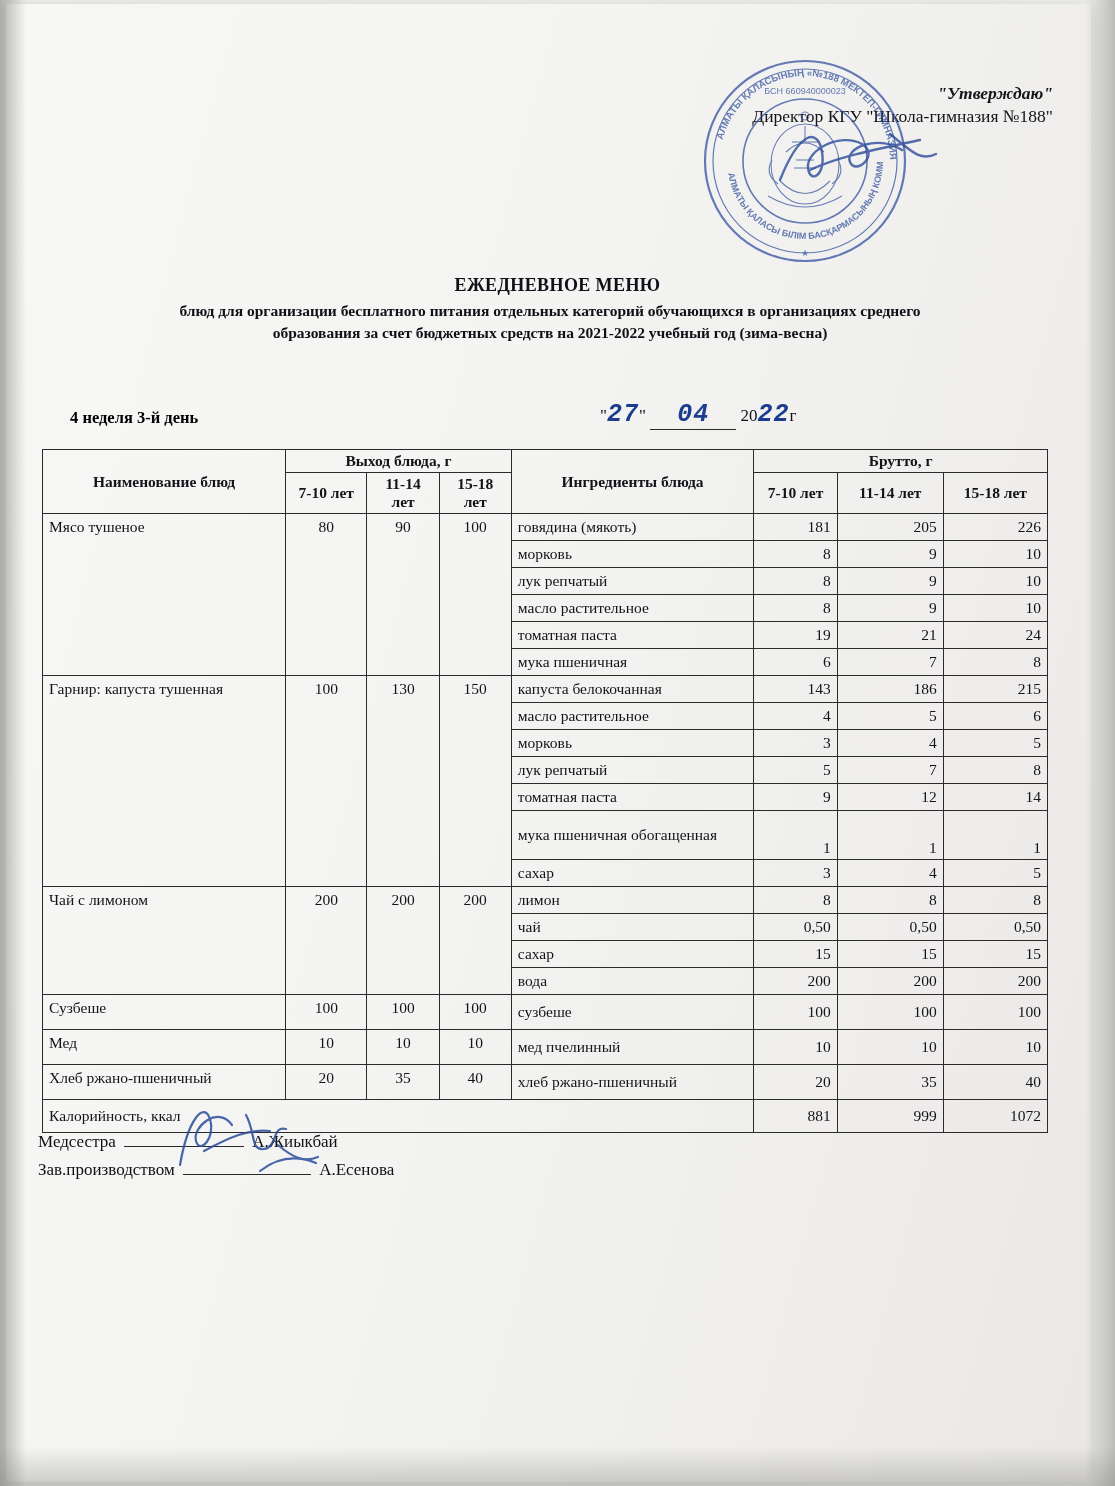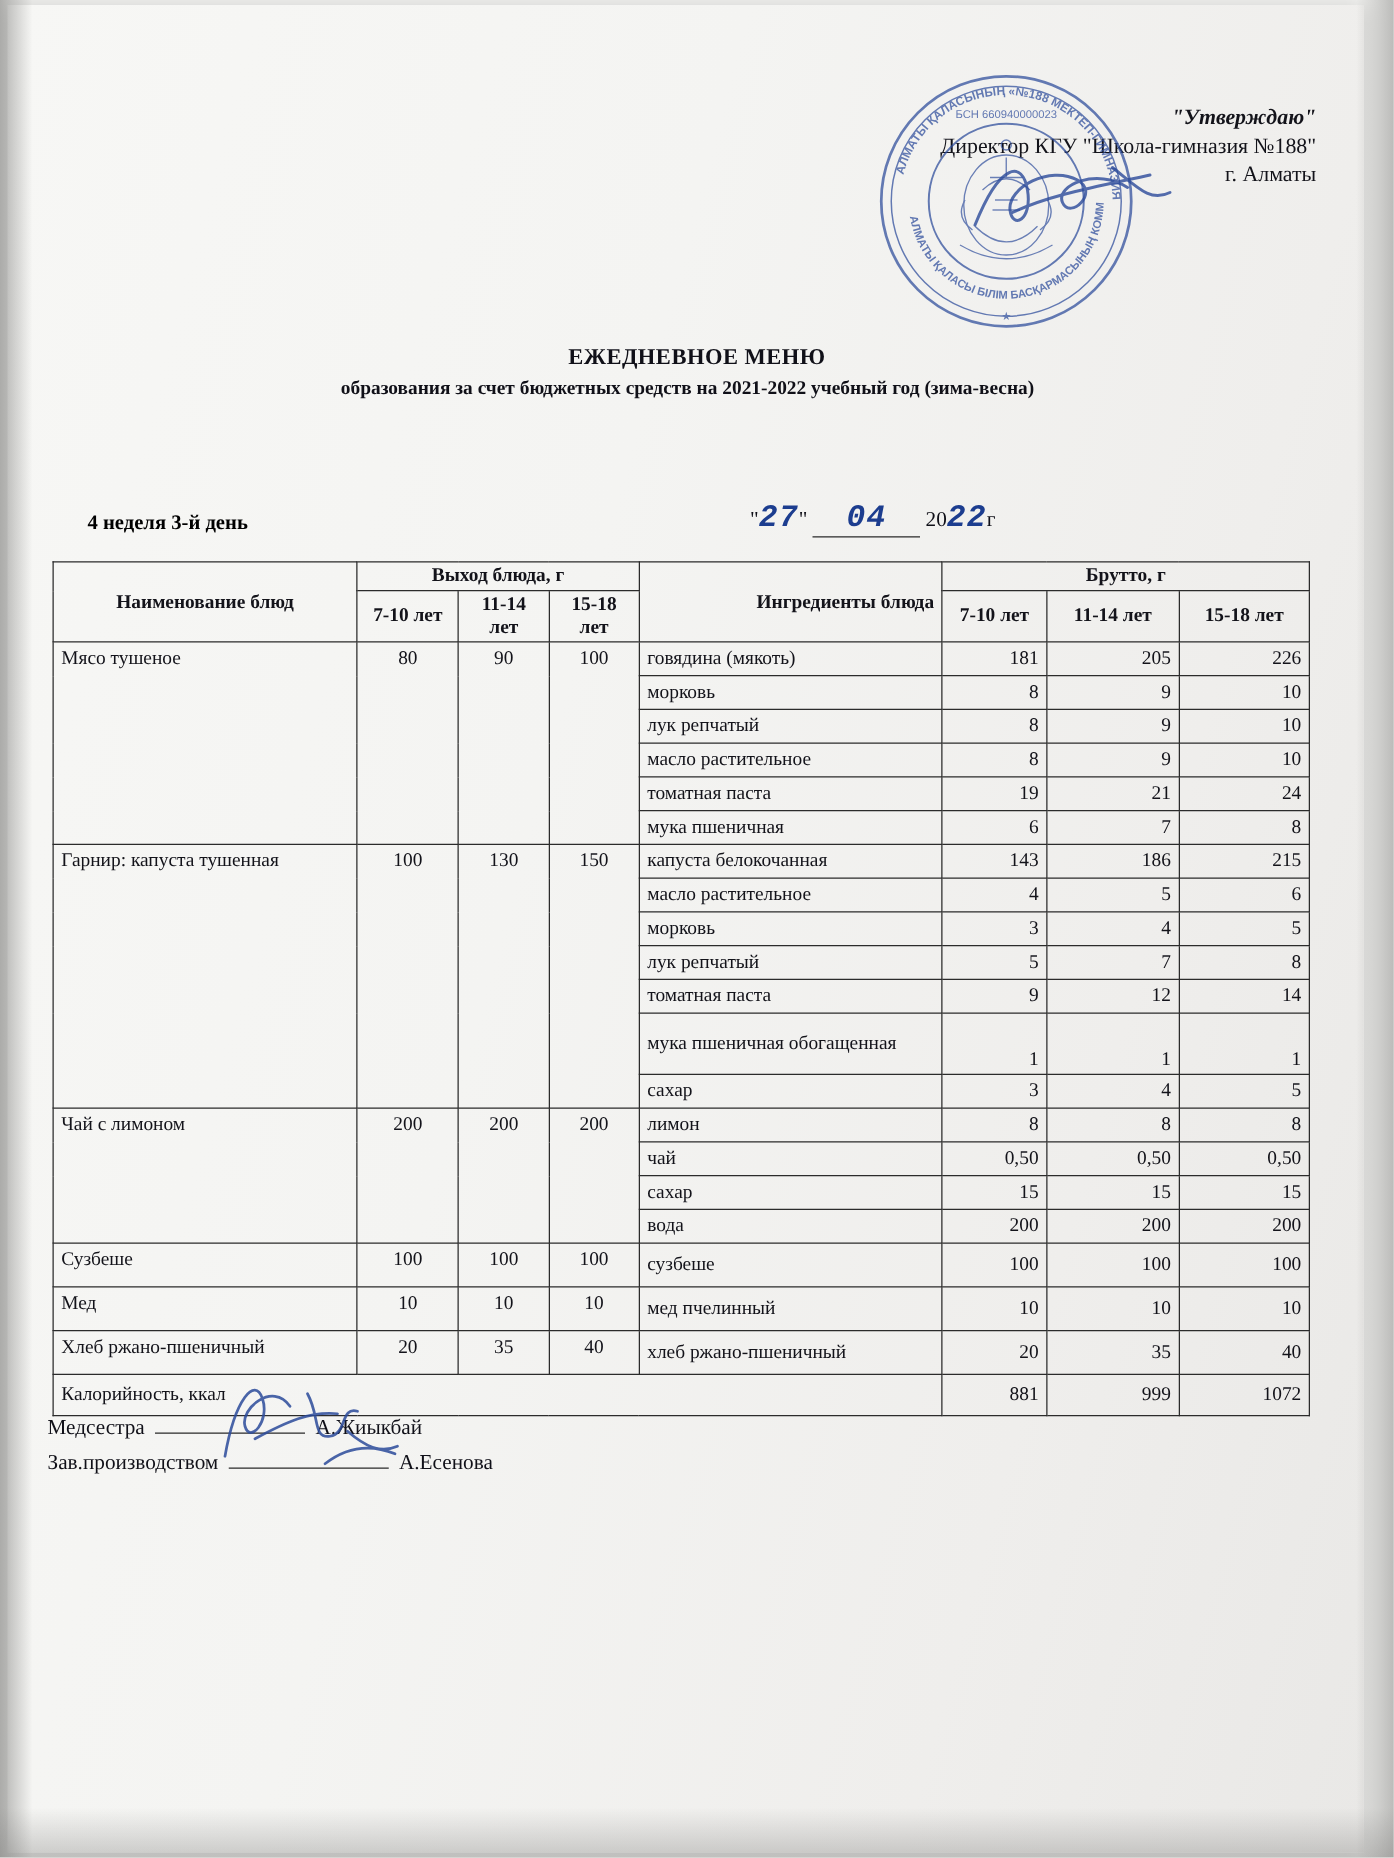--- a/index.html
+++ b/index.html
@@ -195,21 +195,20 @@
 </style>
 </head>
 <body>
 
 <div class="page">
   <div class="sheet"></div>
 
   <div class="approval">
     <div class="ap-title ap-line">"Утверждаю"</div>
     <div class="ap-line">Директор КГУ "Школа-гимназия №188"</div>
-    <div class="ap-line">г. Алматы</div>
   </div>
 
   <div class="stamp">
     <svg width="210" height="210" viewBox="0 0 210 210">
       <defs>
         <path id="arcTop" d="M 20,105 A 85,85 0 0 1 190,105"></path>
         <path id="arcBottom" d="M 27,105 A 78,78 0 0 0 183,105"></path>
       </defs>
       <circle cx="105" cy="105" r="100" fill="none" stroke="#2c4b9b" stroke-width="2.2"></circle>
       <circle cx="105" cy="105" r="92" fill="none" stroke="#2c4b9b" stroke-width="1.2"></circle>
@@ -244,36 +243,37 @@
       <g fill="none" stroke="#2c4b9b" stroke-width="2.4" stroke-linecap="round">
         <path d="M10,70 C30,20 48,18 52,42 C56,66 40,74 38,58 C36,40 70,22 92,34 C110,44 86,66 80,52 C74,38 108,24 132,40"></path>
         <path d="M40,60 C70,46 104,40 150,30"></path>
         <path d="M120,24 C140,40 150,52 166,44"></path>
       </g>
     </svg>
   </div>
 
   <div class="doc-title">ЕЖЕДНЕВНОЕ МЕНЮ</div>
   <div class="doc-sub">
+    <div>блюд для организации бесплатного питания отдельных категорий обучающихся в организациях среднего</div>
     <div>образования за счет бюджетных средств на 2021-2022 учебный год  (зима-весна)</div>
   </div>
 
   <div class="week-day">4 неделя 3-й день</div>
   <div class="date-row">
     <span class="q">"</span><span class="hand">27</span><span class="q">"</span>
     <span class="underline hand">04</span>
     <span>20</span><span class="hand">22</span><span>г</span>
   </div>
 
   <table class="menu-table">
     <thead>
       <tr>
         <th rowspan="2" style="width:240px;text-align:center;">Наименование блюд</th>
         <th colspan="3" class="th-group">Выход блюда, г</th>
-        <th rowspan="2" style="width:240px;text-align:right;">Ингредиенты блюда</th>
+        <th rowspan="2" style="width:240px;">Ингредиенты блюда</th>
         <th colspan="3" class="th-group">Брутто, г</th>
       </tr>
       <tr>
         <th style="width:72px;">7-10 лет</th>
         <th style="width:62px;">11-14 лет</th>
         <th style="width:62px;">15-18 лет</th>
         <th style="width:74px;">7-10 лет</th>
         <th style="width:98px;">11-14 лет</th>
         <th style="width:96px;">15-18 лет</th>
       </tr>

